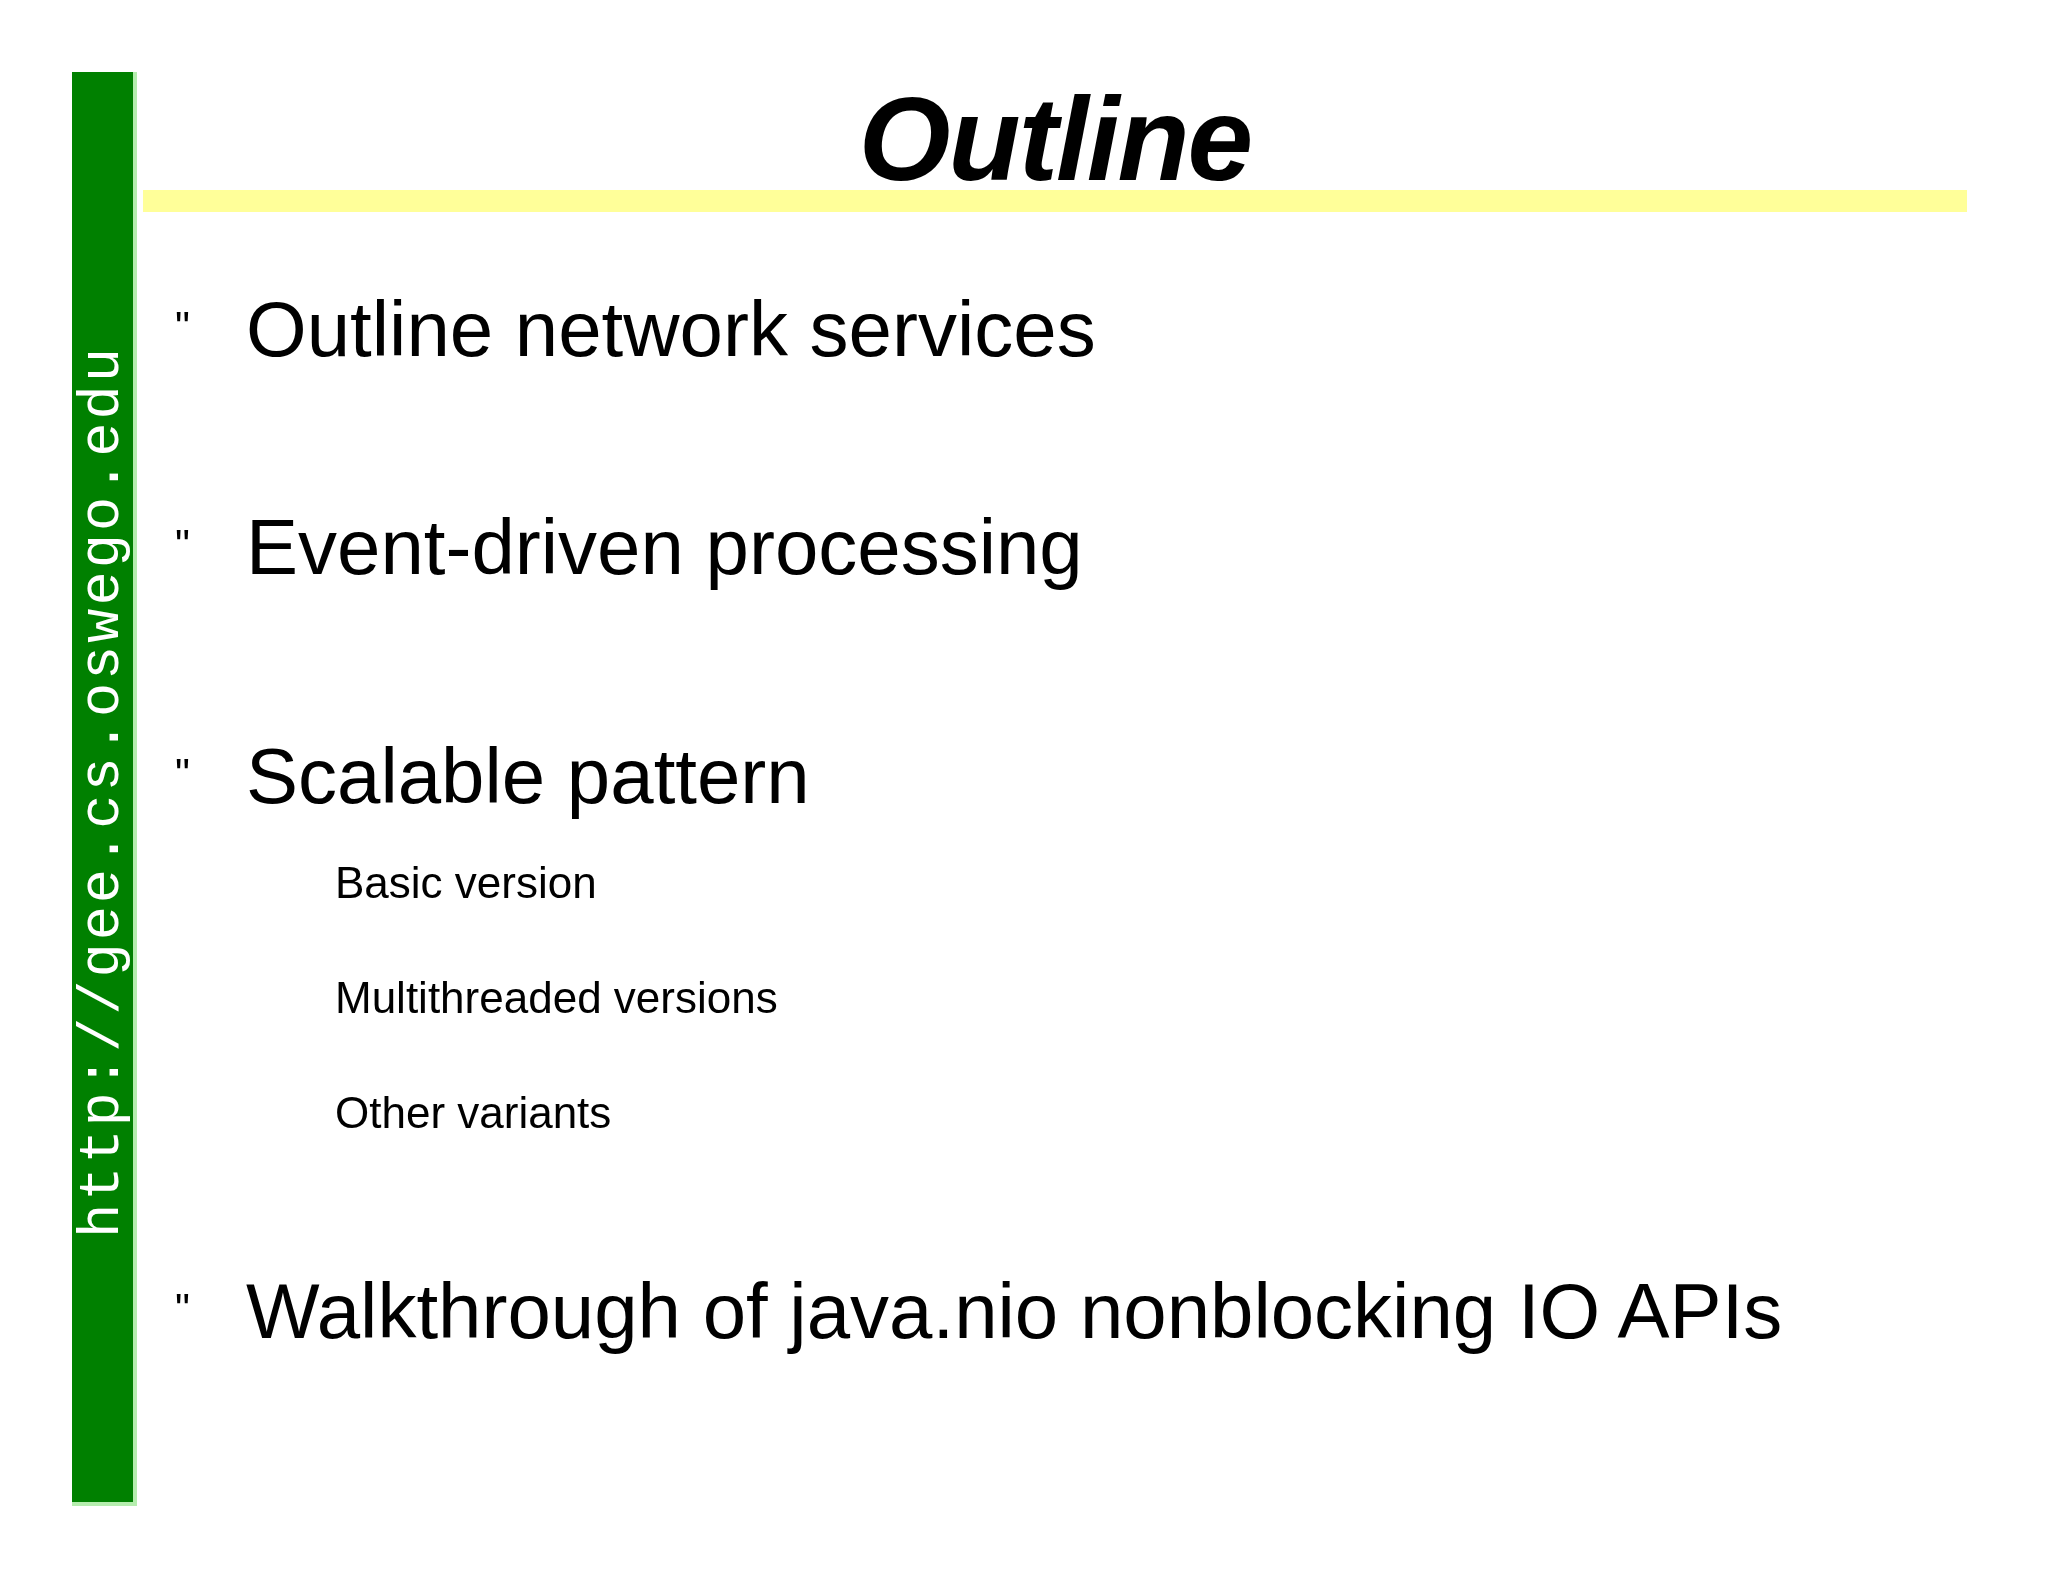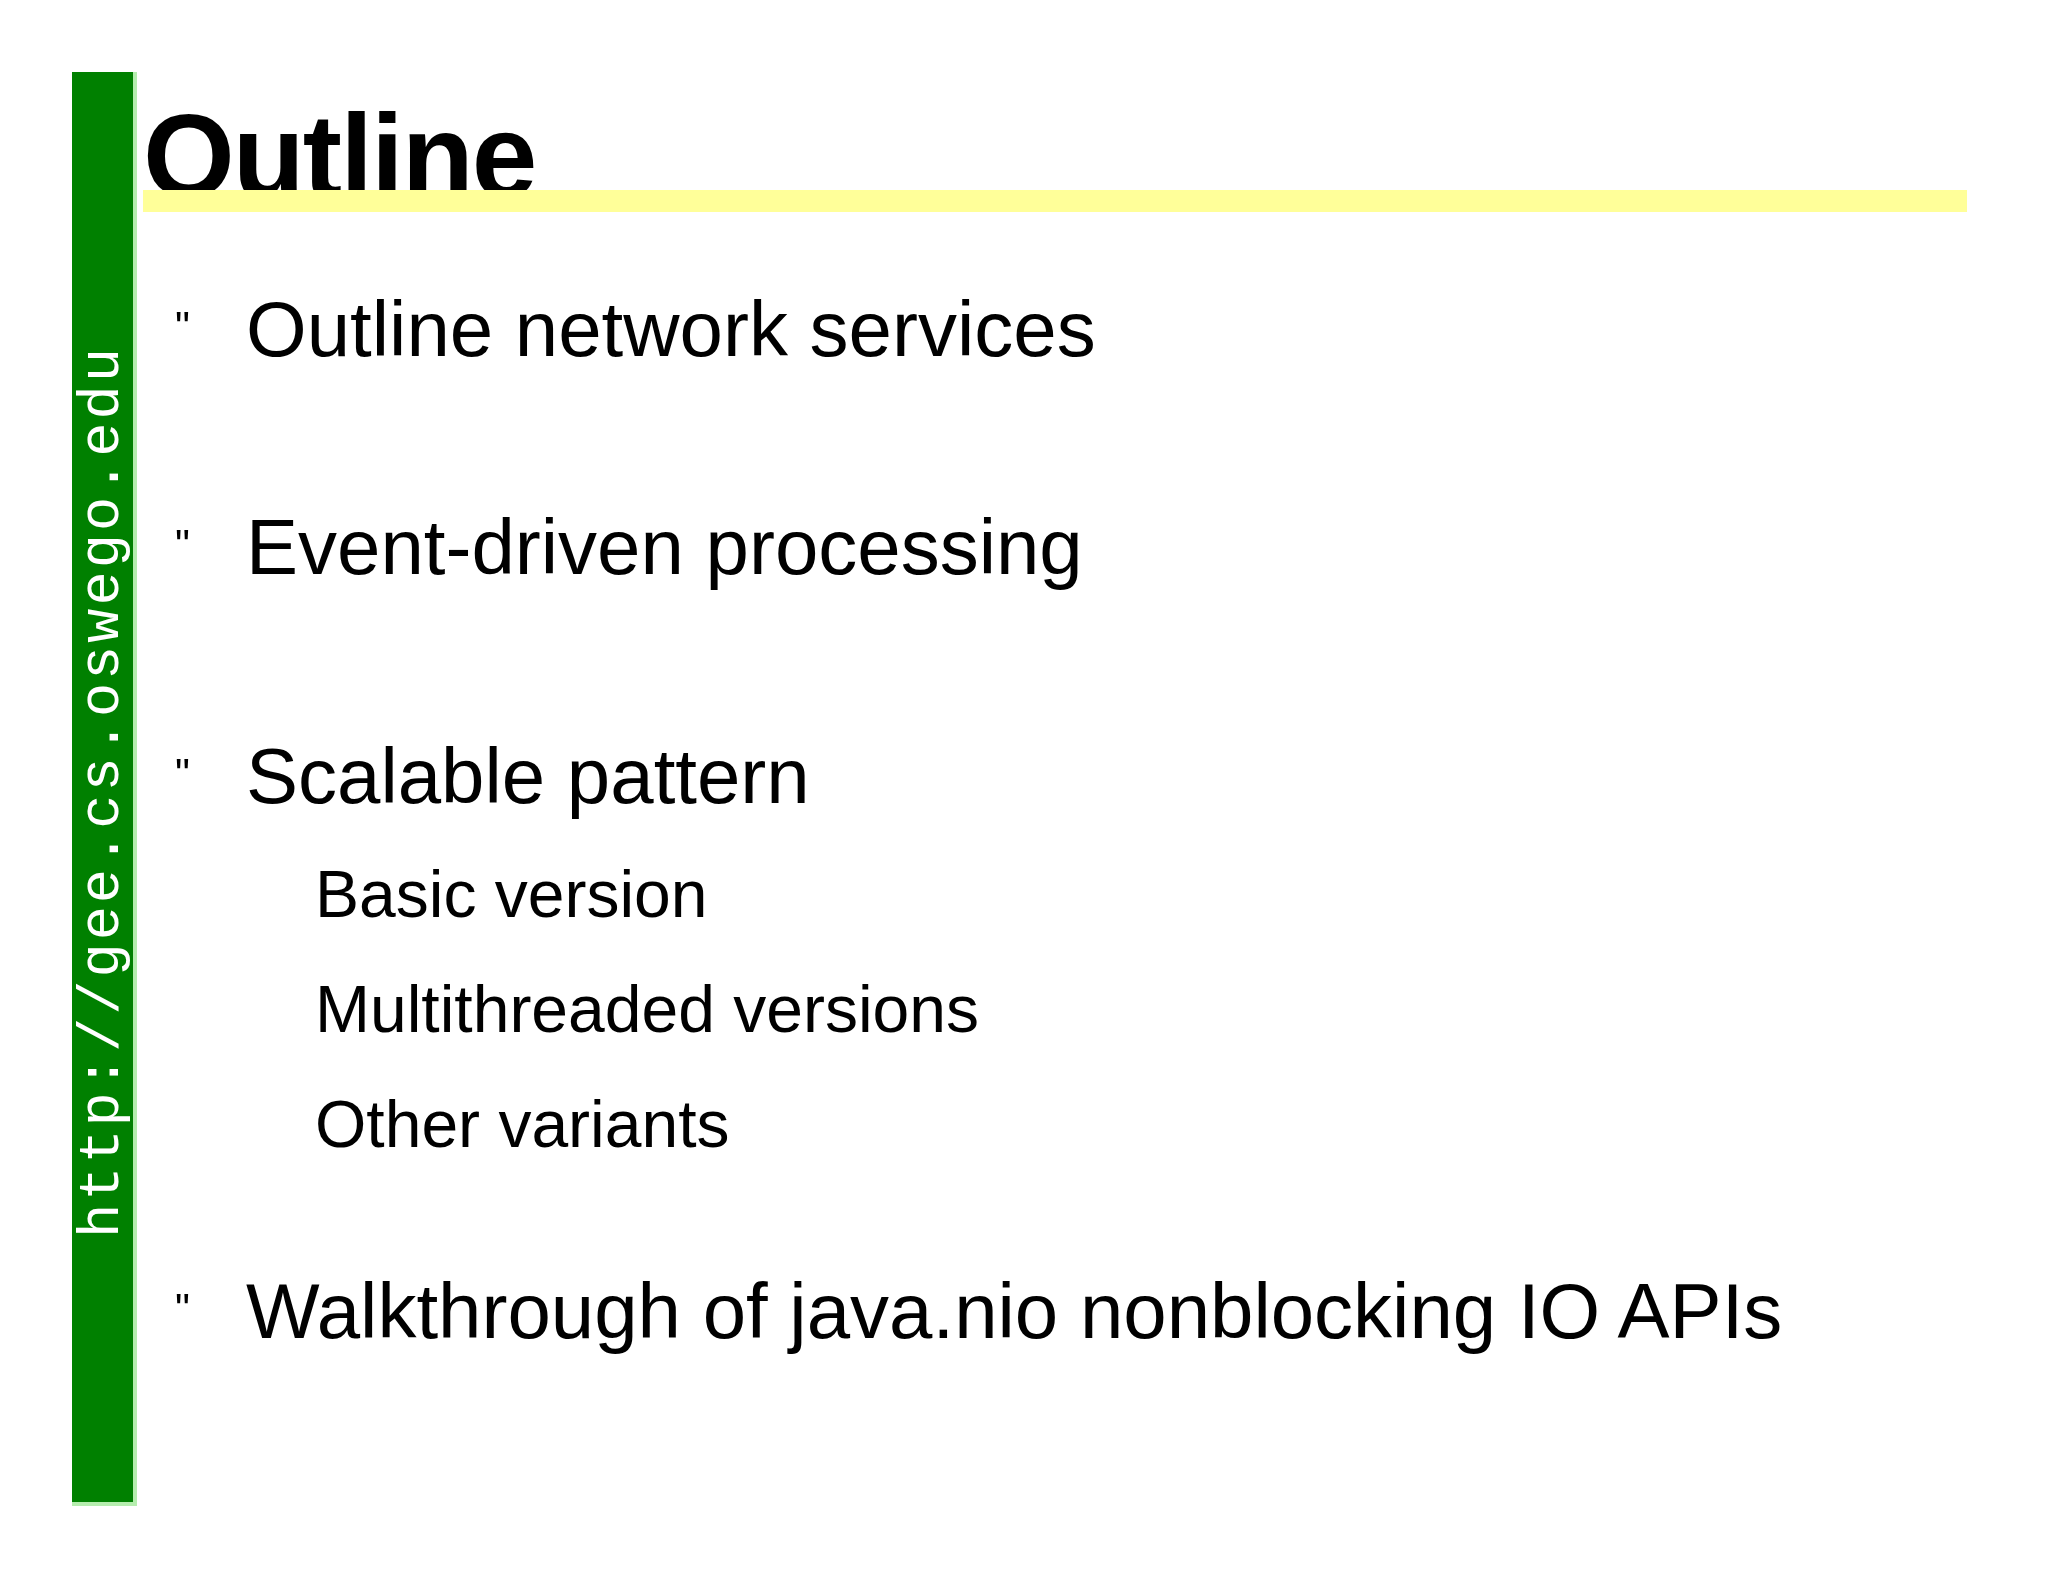--- a/index.html
+++ b/index.html
@@ -26,42 +26,44 @@
     transform:rotate(-90deg);
     white-space:nowrap;
     font-family:"Liberation Mono", monospace;
     font-size:57px;
     letter-spacing:3px;
     line-height:59px;
     color:#ffffff;
   }
   .title{
     position:absolute;
-    left:143px;top:97px;
+    left:143px;top:80px;
     width:1824px;
+    text-align:center;
     font-size:118px;
     font-weight:bold;
     line-height:1;
     letter-spacing:-2px;
+    font-style:italic;
   }
   .yellow-rule{
     position:absolute;
     left:143px;top:190px;
     width:1824px;height:22px;
     background:#ffff99;
   }
   .row{
     position:absolute;
     display:flex;
     align-items:flex-start;
     line-height:1;
     white-space:nowrap;
   }
   .row.main{left:175px;font-size:78px;}
-  .row.sub{left:315px;font-size:66px;}
+  .row.sub{left:335px;font-size:44px;}
   .bullet{
     display:inline-block;
     width:71px;
     font-size:42px;
     padding-top:16px;
     line-height:1;
     flex:0 0 71px;
   }
 </style>
 </head>

